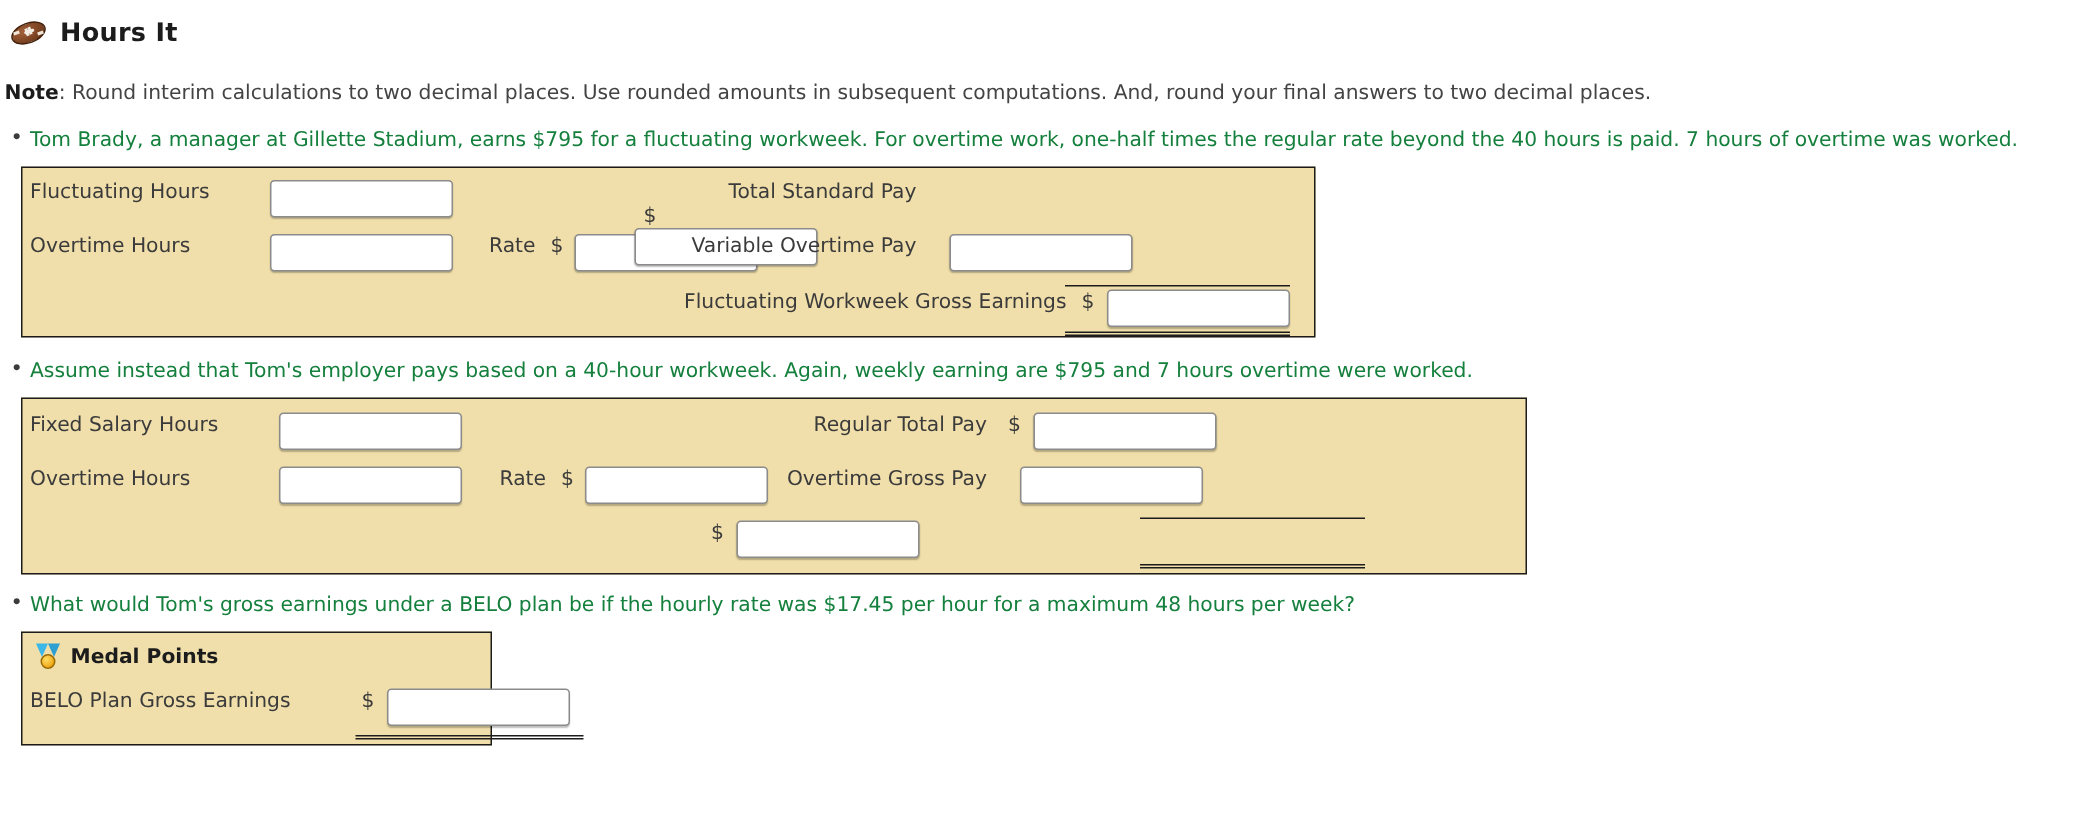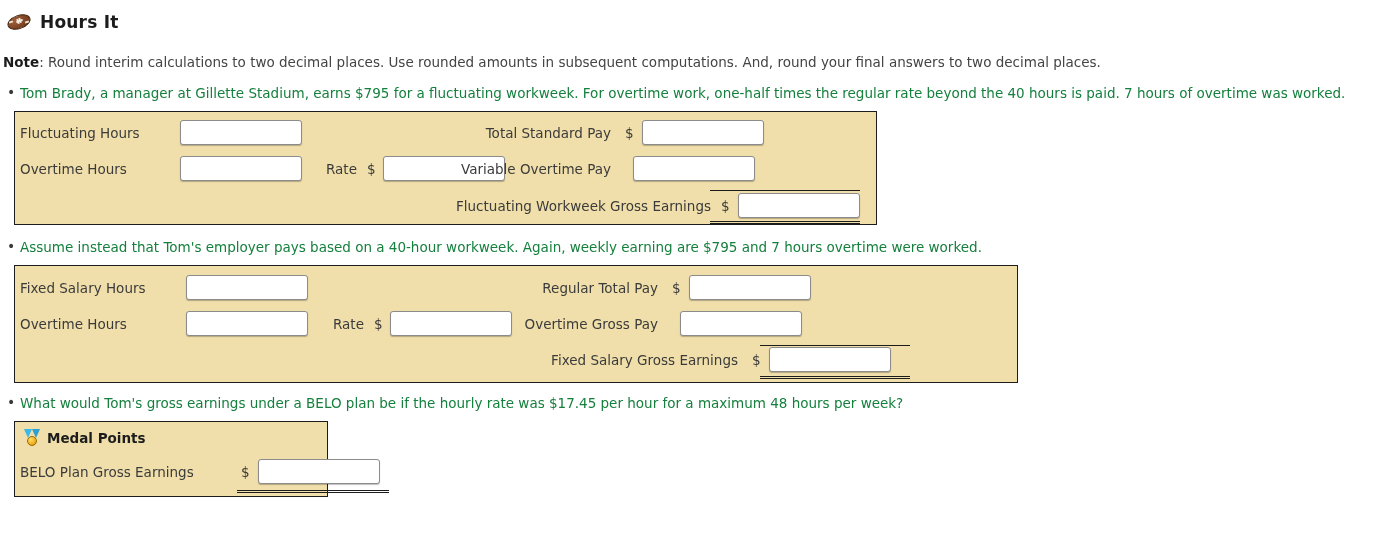--- a/index.html
+++ b/index.html
@@ -183,21 +183,20 @@
     height: 10px;
     border-radius: 50%;
     background: radial-gradient(circle at 35% 32%, #ffdd66 0%, #f0ad1e 65%, #c98200 100%);
     border: 1px solid #9a6a00;
     box-sizing: border-box;
   }
 
   
   .row {
     display: flex;
-    align-items: center;
     position: absolute;
   }
   .lbl {
     font-size: 13.5px;
     color: #3b3b3b;
     white-space: nowrap;
   }
   .lbl-right {
     text-align: right;
     white-space: nowrap;
@@ -260,21 +259,21 @@
   </div>
 
   <div class="row" style="left:5px; top:44px;">
     <span class="lbl" style="width:150px;">Overtime Hours</span>
     <input class="fld" style="width: 122px; margin-left: 10px;" value="">
     <span class="lbl" style="margin-left:24px;">Rate</span>
     <span class="dollar" style="margin-left:10px;">$</span>
     <input class="fld" style="width: 122px; margin-left: 7px;" value="">
   </div>
 
-  <div class="row" style="left:400px; top:8px;">
+  <div class="row" style="left:400px; top:8px;flex-direction:column;">
     <span class="lbl lbl-right" style="width:196px;">Total Standard Pay</span>
     <span class="dollar" style="margin-left:14px;">$</span>
     <input class="fld" style="width: 122px; margin-left: 8px;" value="">
   </div>
 
   <div class="row" style="left:400px; top:44px;">
     <span class="lbl lbl-right" style="width:196px;">Variable Overtime Pay</span>
     <input class="fld" style="width: 122px; margin-left: 22px;" value="">
   </div>
 
@@ -313,21 +312,20 @@
   </div>
 
   <div class="row" style="left:445px; top:45px;">
     <span class="lbl lbl-right" style="width:198px;">Overtime Gross Pay</span>
     <input class="fld" style="width: 122px; margin-left: 22px;" value="">
   </div>
 
   <div class="rule-top" style="left:745px; top:79px; width:150px;"></div>
 
   <div class="row" style="left:445px; top:81px;">
-    <span class="lbl lbl-right" style="width:278px;">Fixed Salary Gross Earnings</span>
     <span class="dollar" style="margin-left:14px;">$</span>
     <input class="fld" style="width: 122px; margin-left: 8px;" value="">
   </div>
 
   <div class="rule-bottom" style="left:745px; top:110px; width:150px;"></div>
 </div>
 
 <div class="bullet" id="bullet-3">What would Tom's gross earnings under a BELO plan be if the hourly rate was $17.45 per hour for a maximum 48 hours per week?</div>
 
 <div class="panel" id="panel-3">

